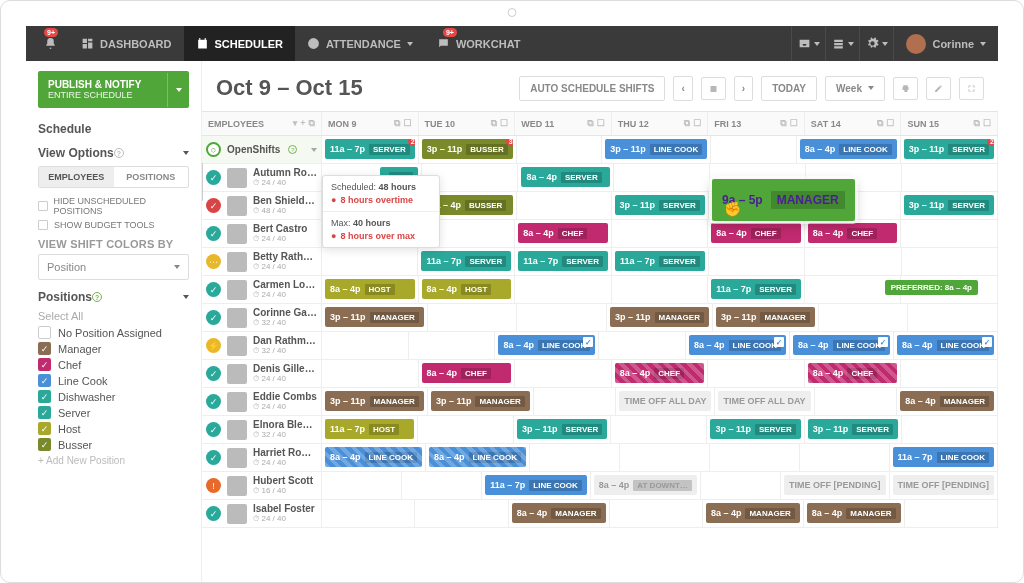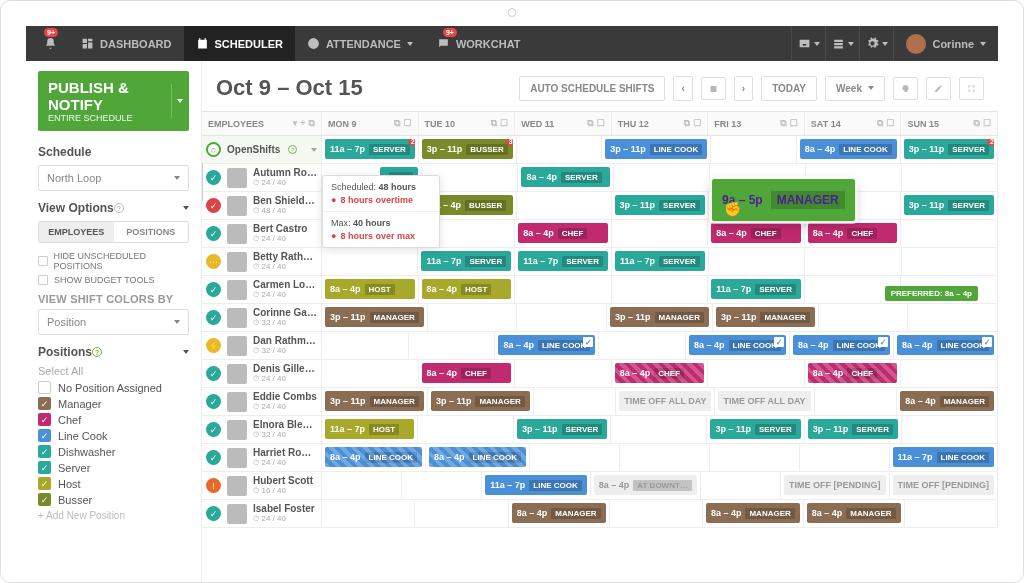--- a/index.html
+++ b/index.html
@@ -10,21 +10,21 @@
 .topbar .nav-item.active { background: #222; color: #fff; }
 .topbar .nav-item svg { width: 13px; height: 13px; fill: currentColor; }
 .topbar .badge { position: absolute; top: 2px; left: 18px; background: #e84545; color: #fff; font-size: 7px; padding: 1px 3px; border-radius: 6px; font-weight: 700; }
 .topbar .spacer { flex: 1; }
 .topbar .icon-btn { width: 34px; height: 100%; display: flex; align-items: center; justify-content: center; border-left: 1px solid #4a4a4a; cursor: pointer; }
 .topbar .user { display: flex; align-items: center; gap: 6px; padding: 0 12px; border-left: 1px solid #4a4a4a; height: 100%; }
 .topbar .avatar { width: 20px; height: 20px; border-radius: 50%; background: #b07050; }
 .main { position: absolute; top: 60px; left: 25px; right: 25px; bottom: 0; display: flex; background: #fff; }
 .sidebar { width: 175px; padding: 10px 12px; overflow: hidden; font-size: 11px; }
 .publish-btn { background: #51a63a; color: #fff; padding: 8px 10px; border-radius: 2px; display: flex; justify-content: space-between; align-items: center; cursor: pointer; margin-bottom: 14px; }
-.publish-btn .txt1 { font-weight: 700; font-size: 15px; }
+.publish-btn .txt1 { font-weight: 700; font-size: 10px; }
 .publish-btn .txt2 { font-size: 9px; opacity: .9; }
 .publish-btn .chev { width: 22px; height: 34px; display:flex; align-items:center; justify-content:center; border-left:1px solid rgba(255,255,255,.25); margin:-8px -10px -8px 6px; }
 .section-head { display: flex; justify-content: space-between; align-items: center; font-weight: 600; color: #555; margin: 10px 0 6px; font-size: 12px; }
 .select { border: 1px solid #ddd; border-radius: 2px; padding: 6px 8px; display: flex; justify-content: space-between; align-items: center; color: #888; cursor: pointer; }
 .seg { display: flex; border: 1px solid #ddd; border-radius: 2px; overflow: hidden; margin-bottom: 8px; }
 .seg div { flex: 1; text-align: center; padding: 5px 0; font-size: 9px; font-weight: 600; color: #888; cursor: pointer; }
 .seg div.active { background: #eee; color: #555; }
 .check-row { display: flex; align-items: center; gap: 6px; margin: 4px 0; font-size: 9px; color: #777; }
 .check-row .box { width: 10px; height: 10px; border: 1px solid #ccc; border-radius: 1px; }
 .subhead { font-size: 11px; color: #999; font-weight: 600; margin: 8px 0 4px; letter-spacing: .2px; }
@@ -141,24 +141,20 @@
         <div class="txt2">ENTIRE SCHEDULE</div>
       </div>
       <div class="chev">
           <span class="chev-down" style="border-top-color:#fff"></span>
         </div>
     </div>
 
     <div class="section-head">
         <span>Schedule</span>
       </div>
-    <div class="select">
-      <span>North Loop</span>
-      <span class="chev-down"></span>
-    </div>
 
     <div class="section-head">
       <span>View Options</span>
       <span style="width:10px;height:10px;border:1px solid #bbb;border-radius:50%;font-size:7px;text-align:center;line-height:9px;color:#bbb">?</span>
       <span class="chev-down" style="margin-left:auto"></span>
     </div>
     <div class="seg">
       <div class="active">EMPLOYEES</div>
       <div>POSITIONS</div>
     </div>
@@ -829,15 +825,15 @@
           </div>
       </div>
     </div>
 
     <div class="floating-shift" style="top:118px; left:510px;">
       <span>9a – 5p</span>
       <span class="role">MANAGER</span>
     </div>
     <div style="position:absolute;top:140px;left:522px;z-index:60;font-size:14px">✊</div>
 
-    <div class="preferred-chip" style="top:225px; right:20px;">PREFERRED: 8a – 4p</div>
+    <div class="preferred-chip" style="top:219px; right:20px;">PREFERRED: 8a – 4p</div>
   </div>
 </div>
 
 </body></html>

